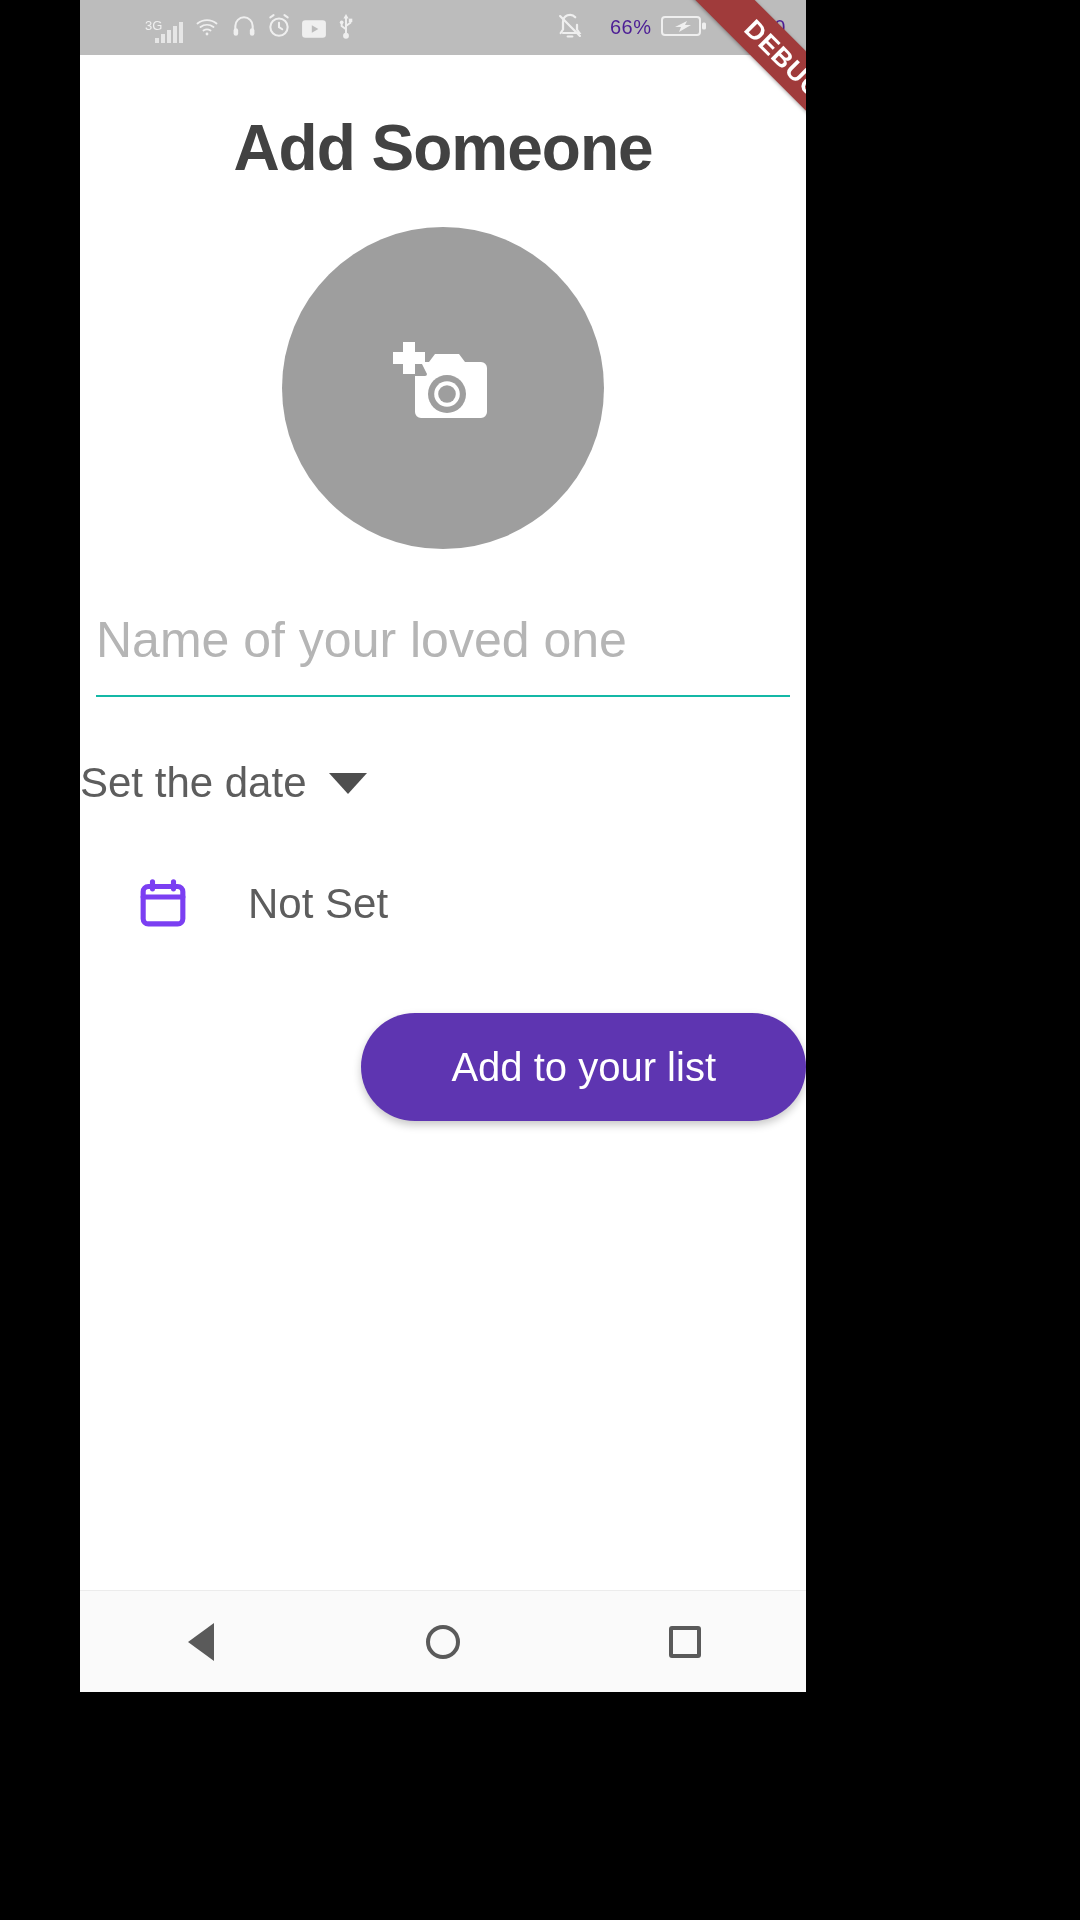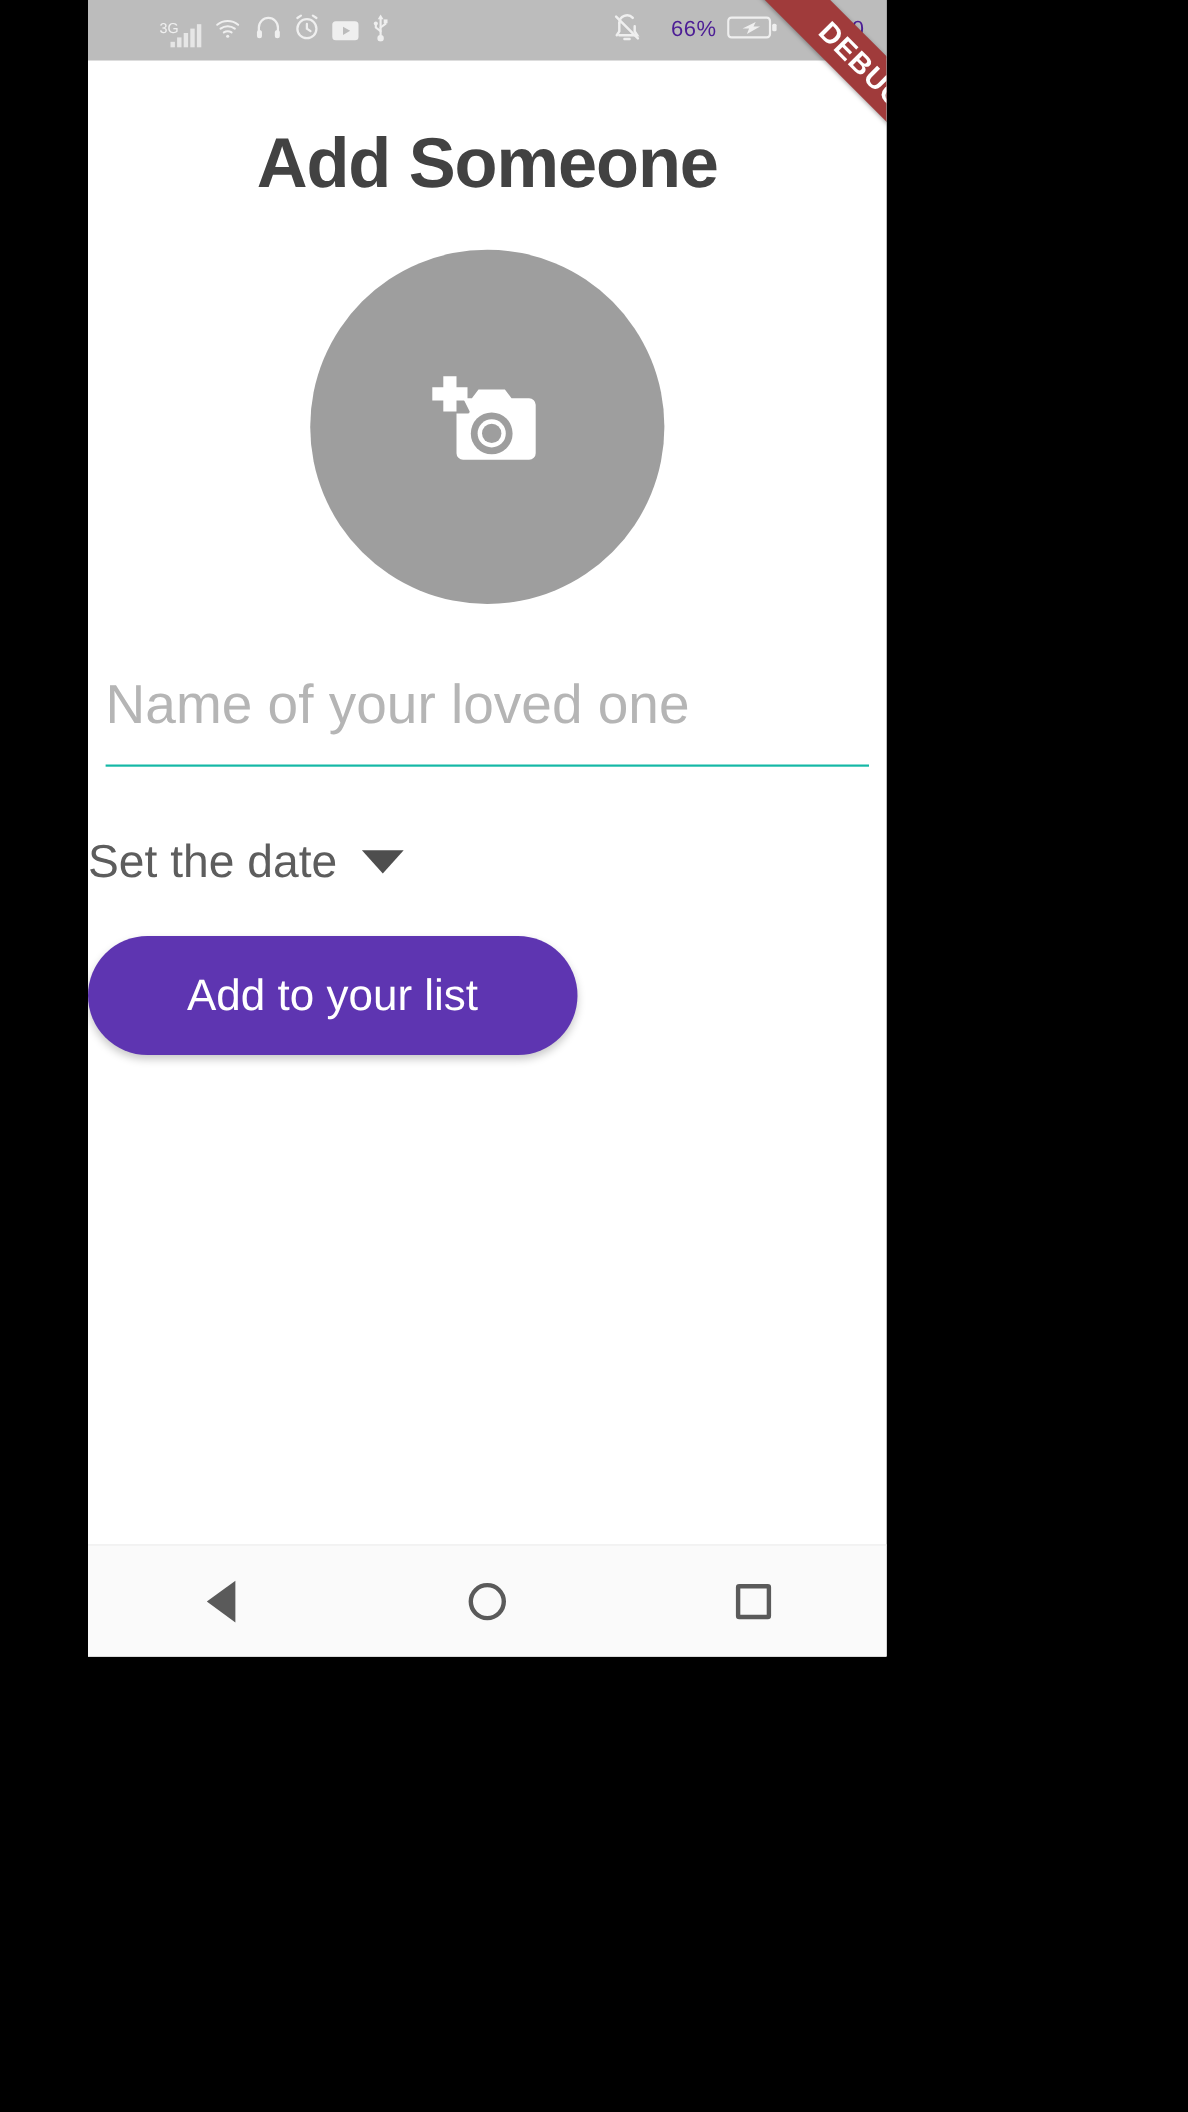--- a/index.html
+++ b/index.html
@@ -6,21 +6,21 @@
   html, body {
     width:1080px; height:1920px;
     background:#000;
     font-family:"Liberation Sans", sans-serif;
     overflow:hidden;
   }
 
   
   #screen {
     position:absolute; left:80px; top:0;
-    width:726px; height:1506px;
+    width:726px; height:1692px;
     background:#ffffff;
     overflow:hidden;
   }
 
   
   #statusbar {
     position:relative;
     height:55px; width:100%;
     background:#bcbcbc;
     display:flex; align-items:center;
@@ -148,21 +148,21 @@
     flex:0 0 78px;
   }
   .toggle .knob {
     position:absolute; left:-4px; top:-7px;
     width:44px; height:44px; border-radius:50%;
     background:#616161;
     box-shadow:0 2px 4px rgba(0,0,0,.35);
   }
 
   
-  #cta-wrap { display:flex; justify-content:flex-start; margin-top:44px; }
+  #cta-wrap { display:flex; justify-content:flex-end; margin-top:68px; }
   #cta-button {
     background:#5e35b1;
     color:#ffffff;
     border:none; outline:none;
     font-size:40px;
     font-family:"Liberation Sans", sans-serif;
     padding:0 90px;
     height:108px;
     border-radius:54px;
     box-shadow:0 4px 8px rgba(0,0,0,.22);
@@ -307,20 +307,32 @@
 
     <div id="name-field">
       <input id="name-input" type="text" placeholder="Name of your loved one" style="">
     </div>
 
     <div id="date-select-row">
       <span id="date-select-label">Set the date</span>
       <span class="caret"></span>
     </div>
 
+    <div class="opt-row">
+      <span class="opt-icon">
+        <svg width="56" height="56" viewBox="0 0 24 24" fill="none" stroke="#7b3ff2" stroke-width="2.2" stroke-linecap="round">
+          <rect x="3.5" y="4.5" width="17" height="16" rx="2.2"></rect>
+          <path d="M3.5 9h17"></path>
+          <path d="M7.5 2.5v3"></path>
+          <path d="M16.5 2.5v3"></path>
+        </svg>
+      </span>
+      <span class="opt-label">Not Set</span>
+      <span class="opt-spacer"></span>
+    </div>
 
 
     <div id="cta-wrap">
       <button id="cta-button">Add to your list</button>
     </div>
   </div>
 
   <div id="navbar">
     <div class="nav-btn">
       <span class="nav-back"></span>

